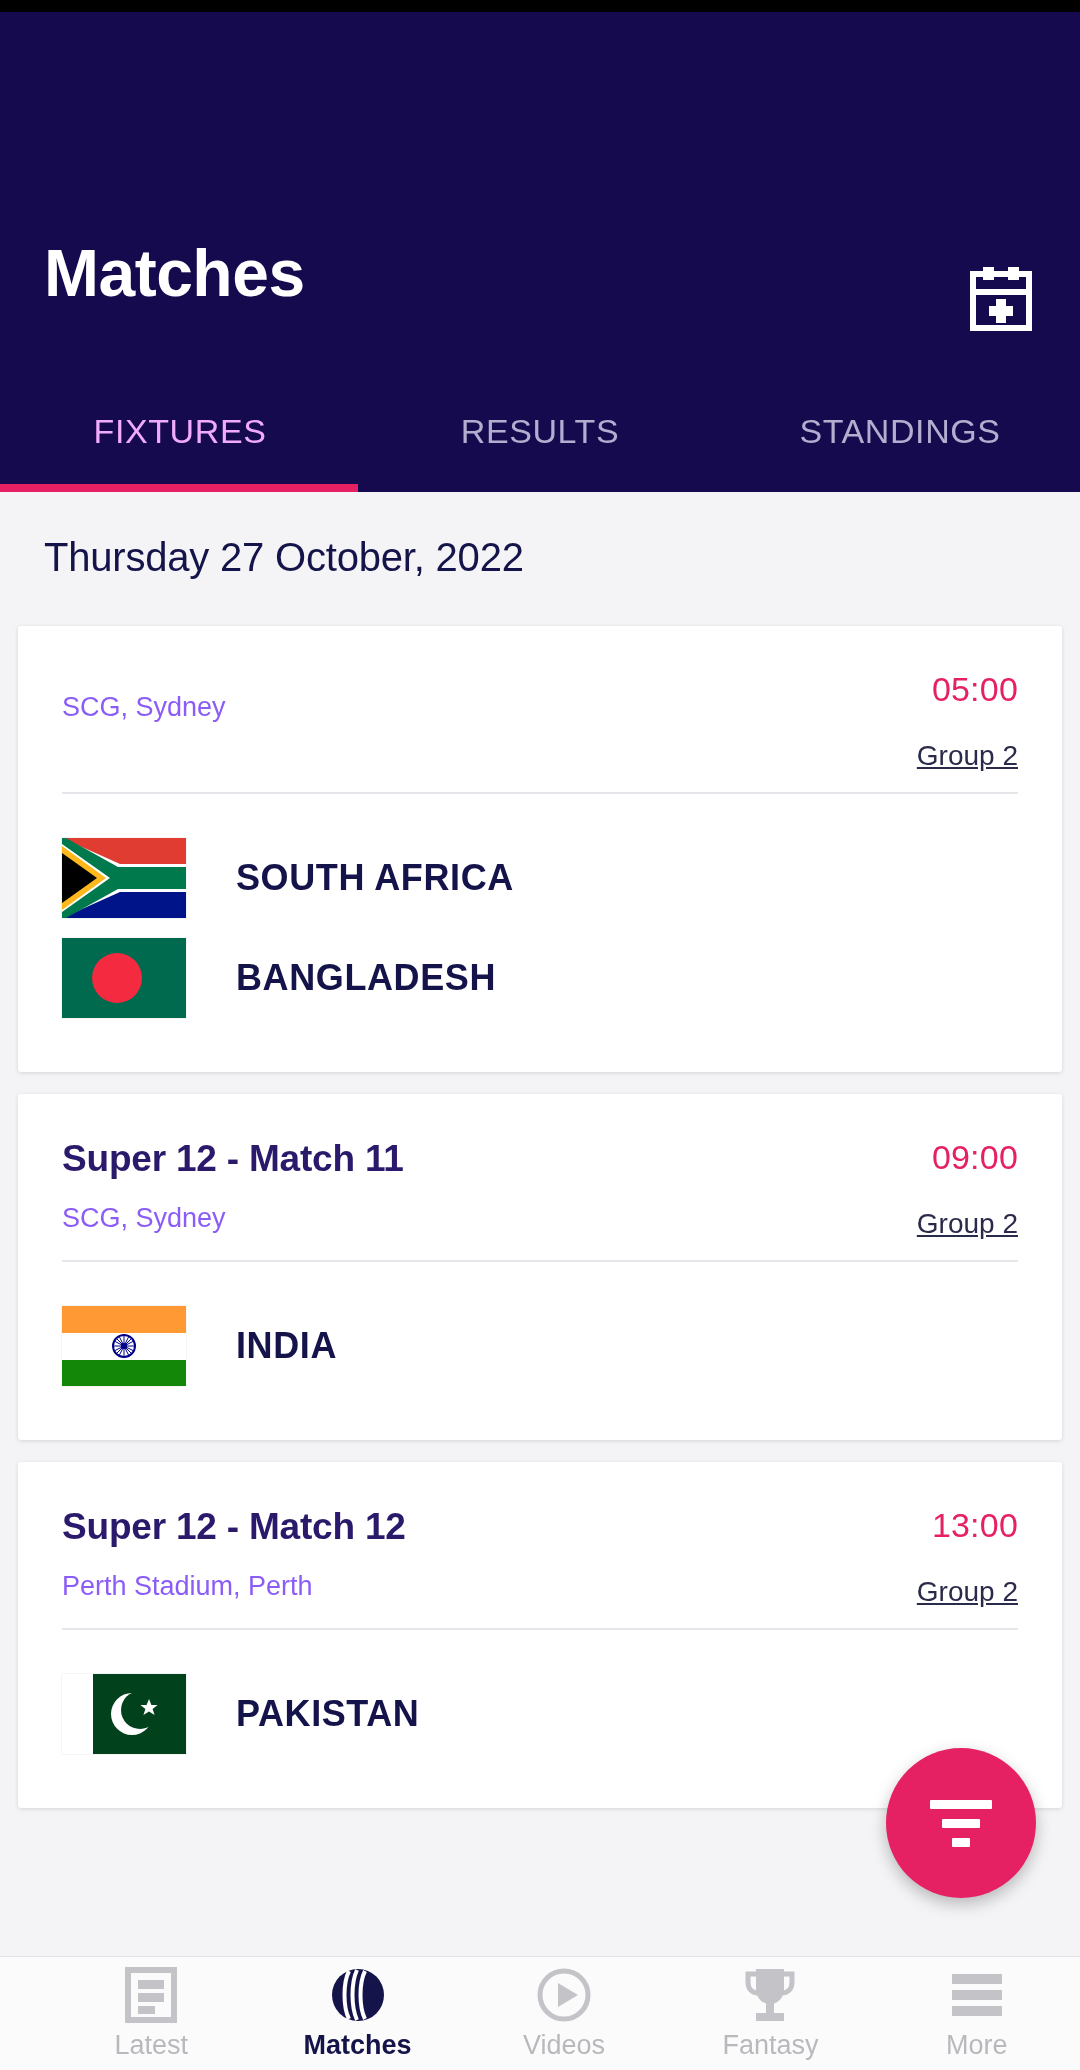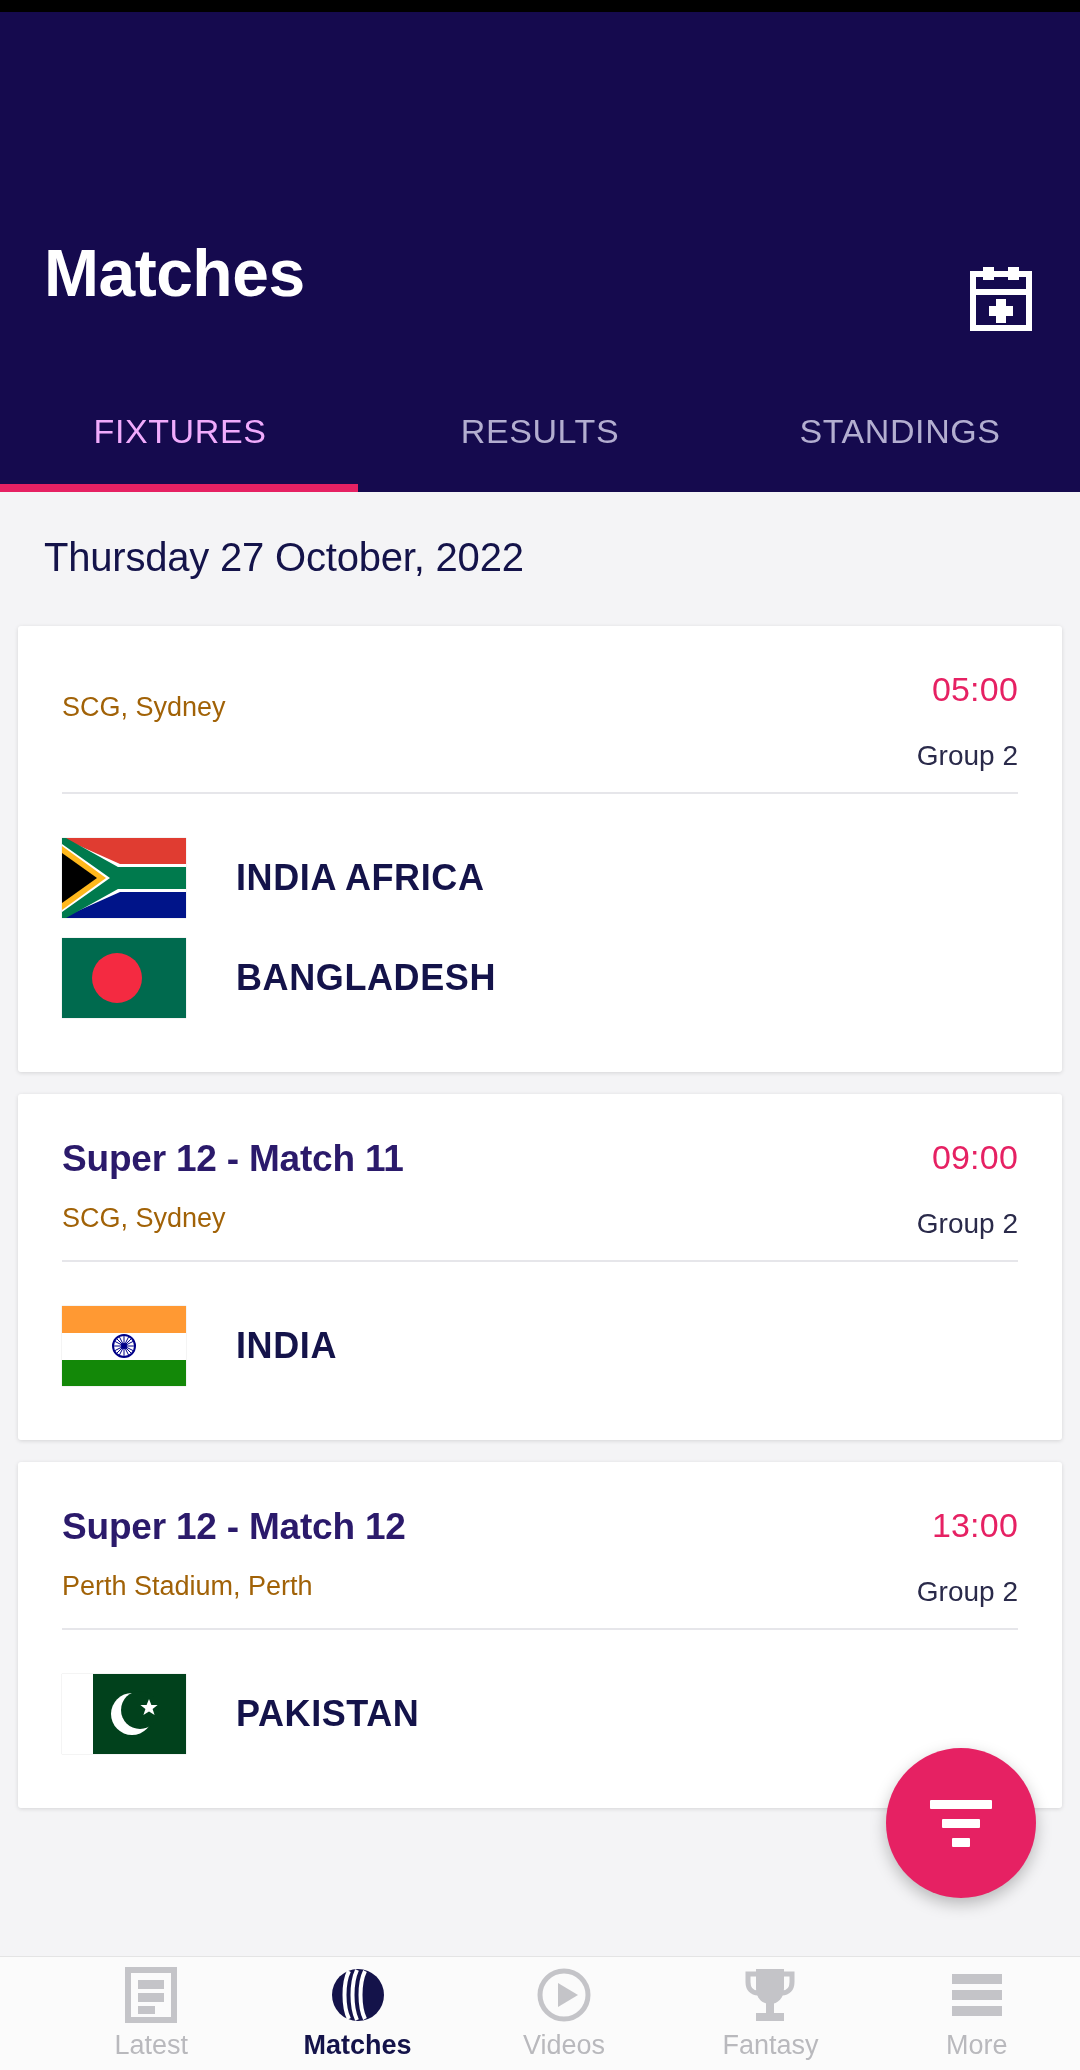--- a/index.html
+++ b/index.html
@@ -134,38 +134,39 @@
     font-size: 37px;
     font-weight: 700;
     color: #2b1a6b;
     letter-spacing: -0.2px;
     line-height: 1.15;
   }
   .match-venue {
     margin-top: 22px;
     font-size: 27px;
     font-weight: 400;
-    color: #a16207;
+    color: #8b5cf6;
   }
   .match-time {
     position: absolute;
     right: 0;
     top: 44px;
     font-size: 34px;
     font-weight: 400;
     color: #e62163;
     letter-spacing: 0.2px;
   }
   .match-group {
     position: absolute;
     right: 0;
     top: 114px;
     font-size: 28px;
     font-weight: 400;
     color: #2a2a4a;
+    text-decoration: underline;
   }
 
   .card-divider {
     height: 2px;
     background: #e6e6ea;
     margin: 6px 0 0 0;
   }
 
   .teams {
     padding: 44px 0 54px 0;
@@ -312,21 +313,21 @@
                 <path d="M0,54 H124 V80 H0 Z" fill="#001489"></path>
                 <path d="M0,4 L52,40 L0,76 Z" fill="#ffffff"></path>
                 <path d="M0,0 L0,4 L52,40 L124,40 L124,26 L58,26 Z" fill="#ffffff"></path>
                 <path d="M0,80 L0,76 L52,40 L124,40 L124,54 L58,54 Z" fill="#ffffff"></path>
                 <path d="M0,6 L48,40 L124,40 L124,29 L56,29 L4,0 L0,0 Z" fill="#007A4D"></path>
                 <path d="M0,74 L48,40 L124,40 L124,51 L56,51 L4,80 L0,80 Z" fill="#007A4D"></path>
                 <path d="M0,8 L44,40 L0,72 Z" fill="#FFB81C"></path>
                 <path d="M0,15 L35,40 L0,65 Z" fill="#000000"></path>
               </svg>
             </div>
-            <div class="team-name">INDIA AFRICA</div>
+            <div class="team-name">SOUTH AFRICA</div>
           </div>
           <div class="team-row">
             <div class="flag">
               <svg viewBox="0 0 124 80" width="124" height="80" aria-hidden="true">
                 <rect width="124" height="80" fill="#006A4E"></rect>
                 <circle cx="55" cy="40" r="25" fill="#F42A41"></circle>
               </svg>
             </div>
             <div class="team-name">BANGLADESH</div>
           </div>

